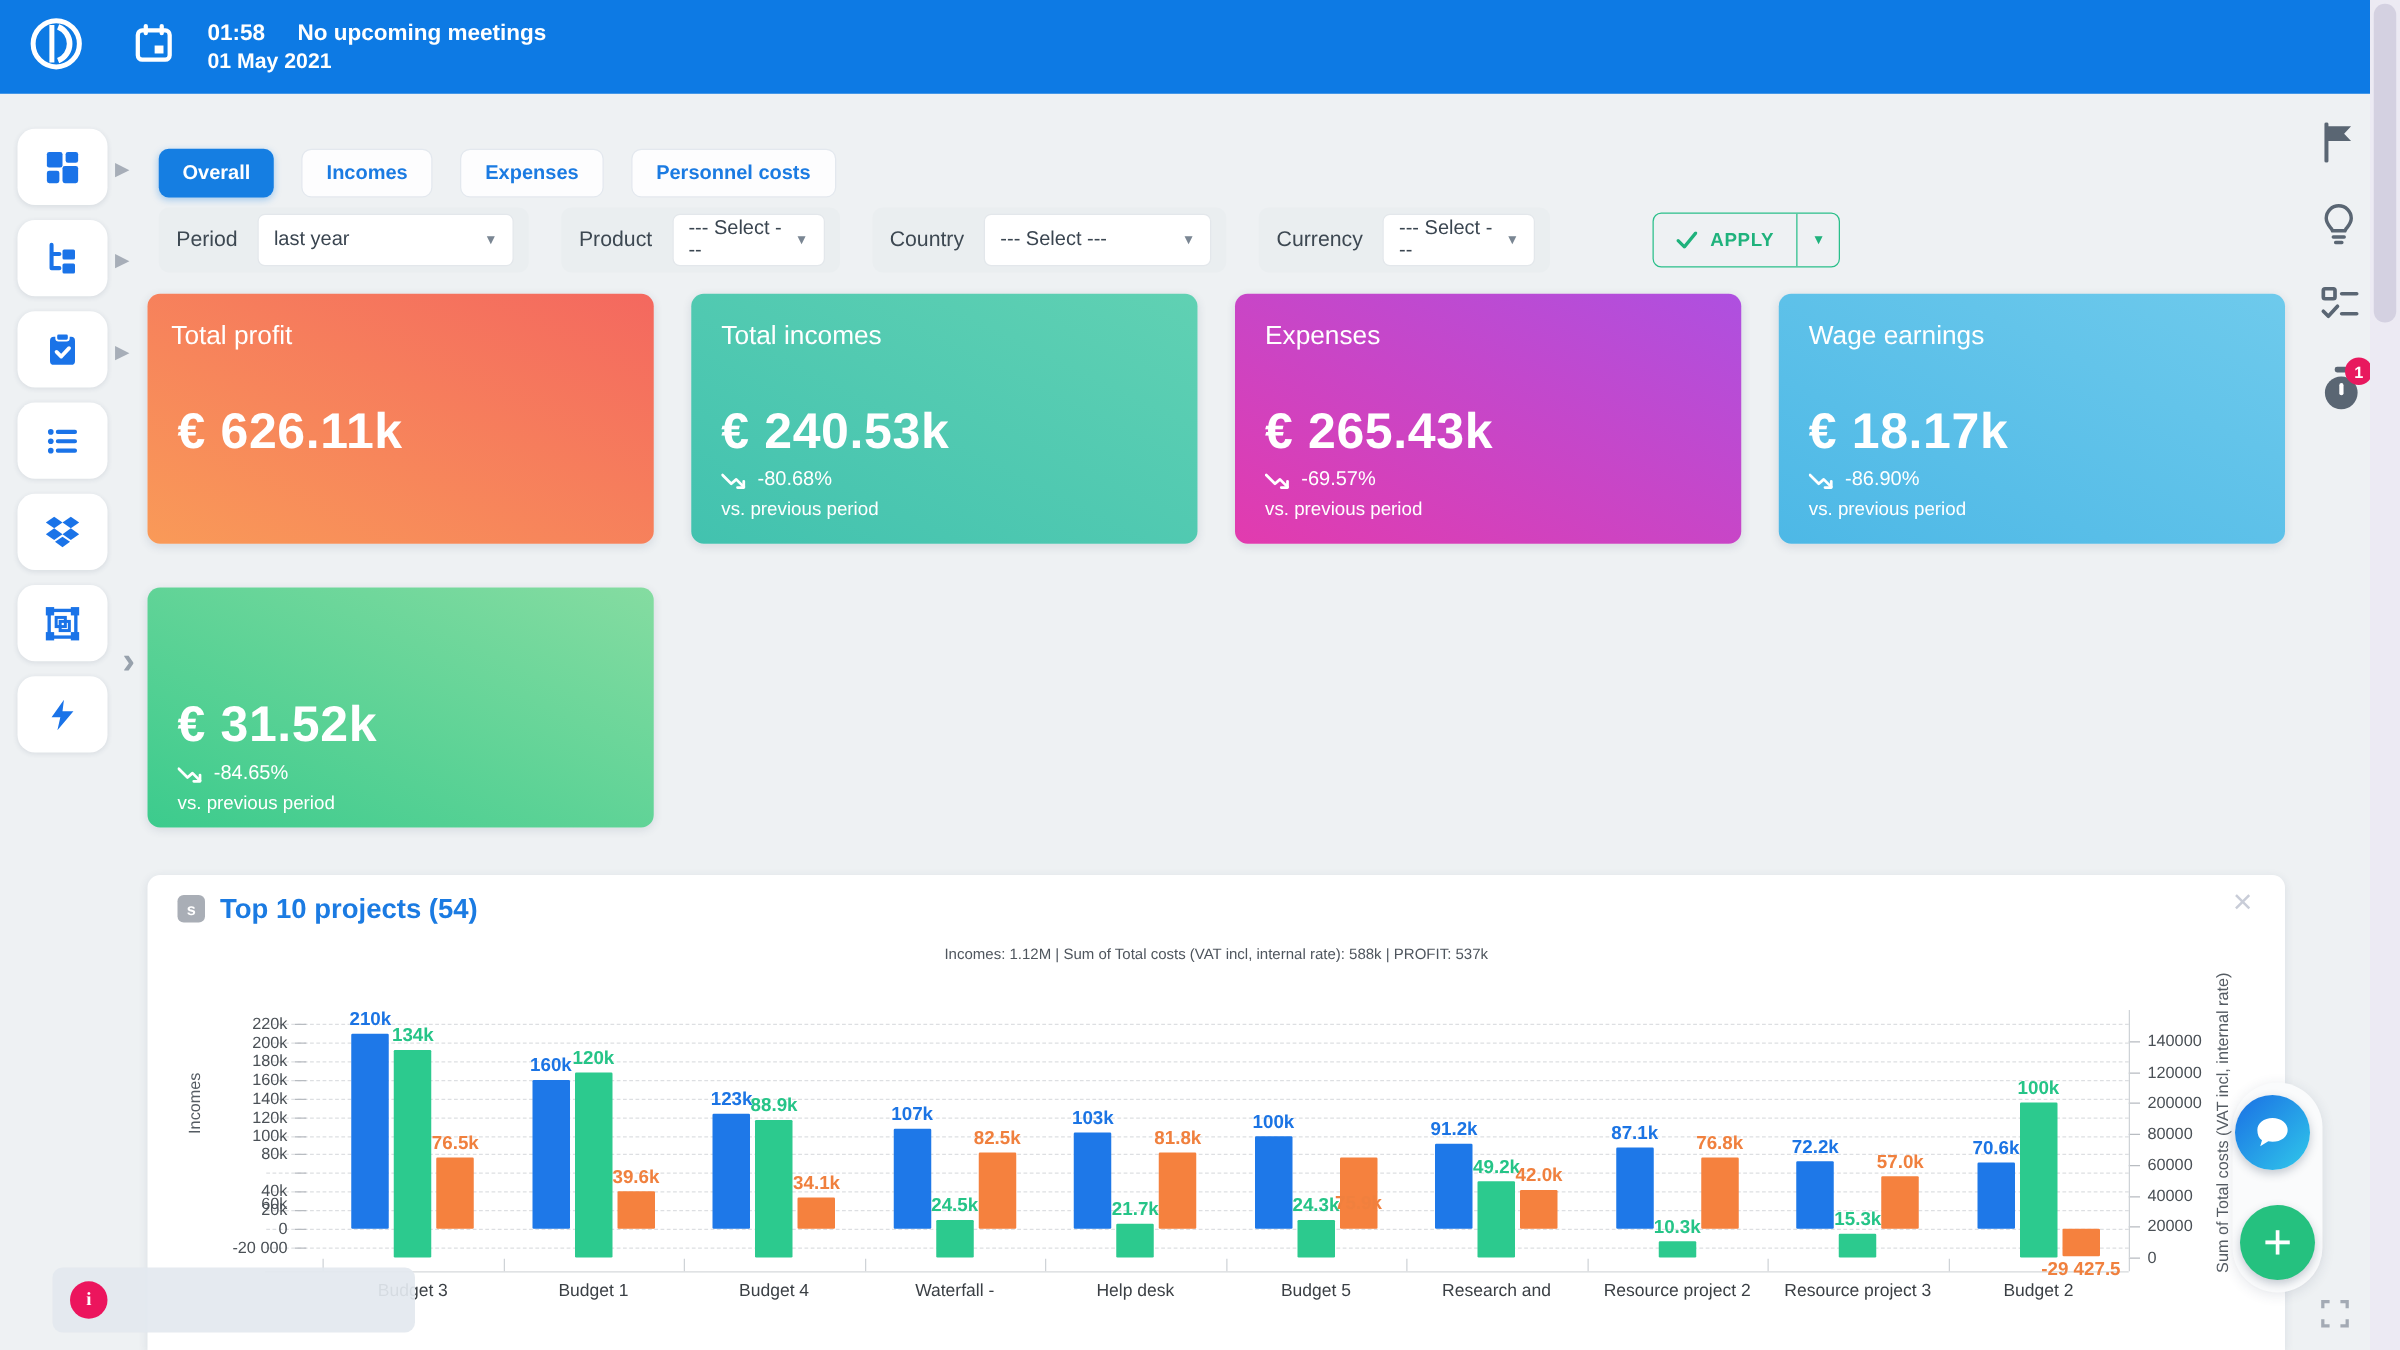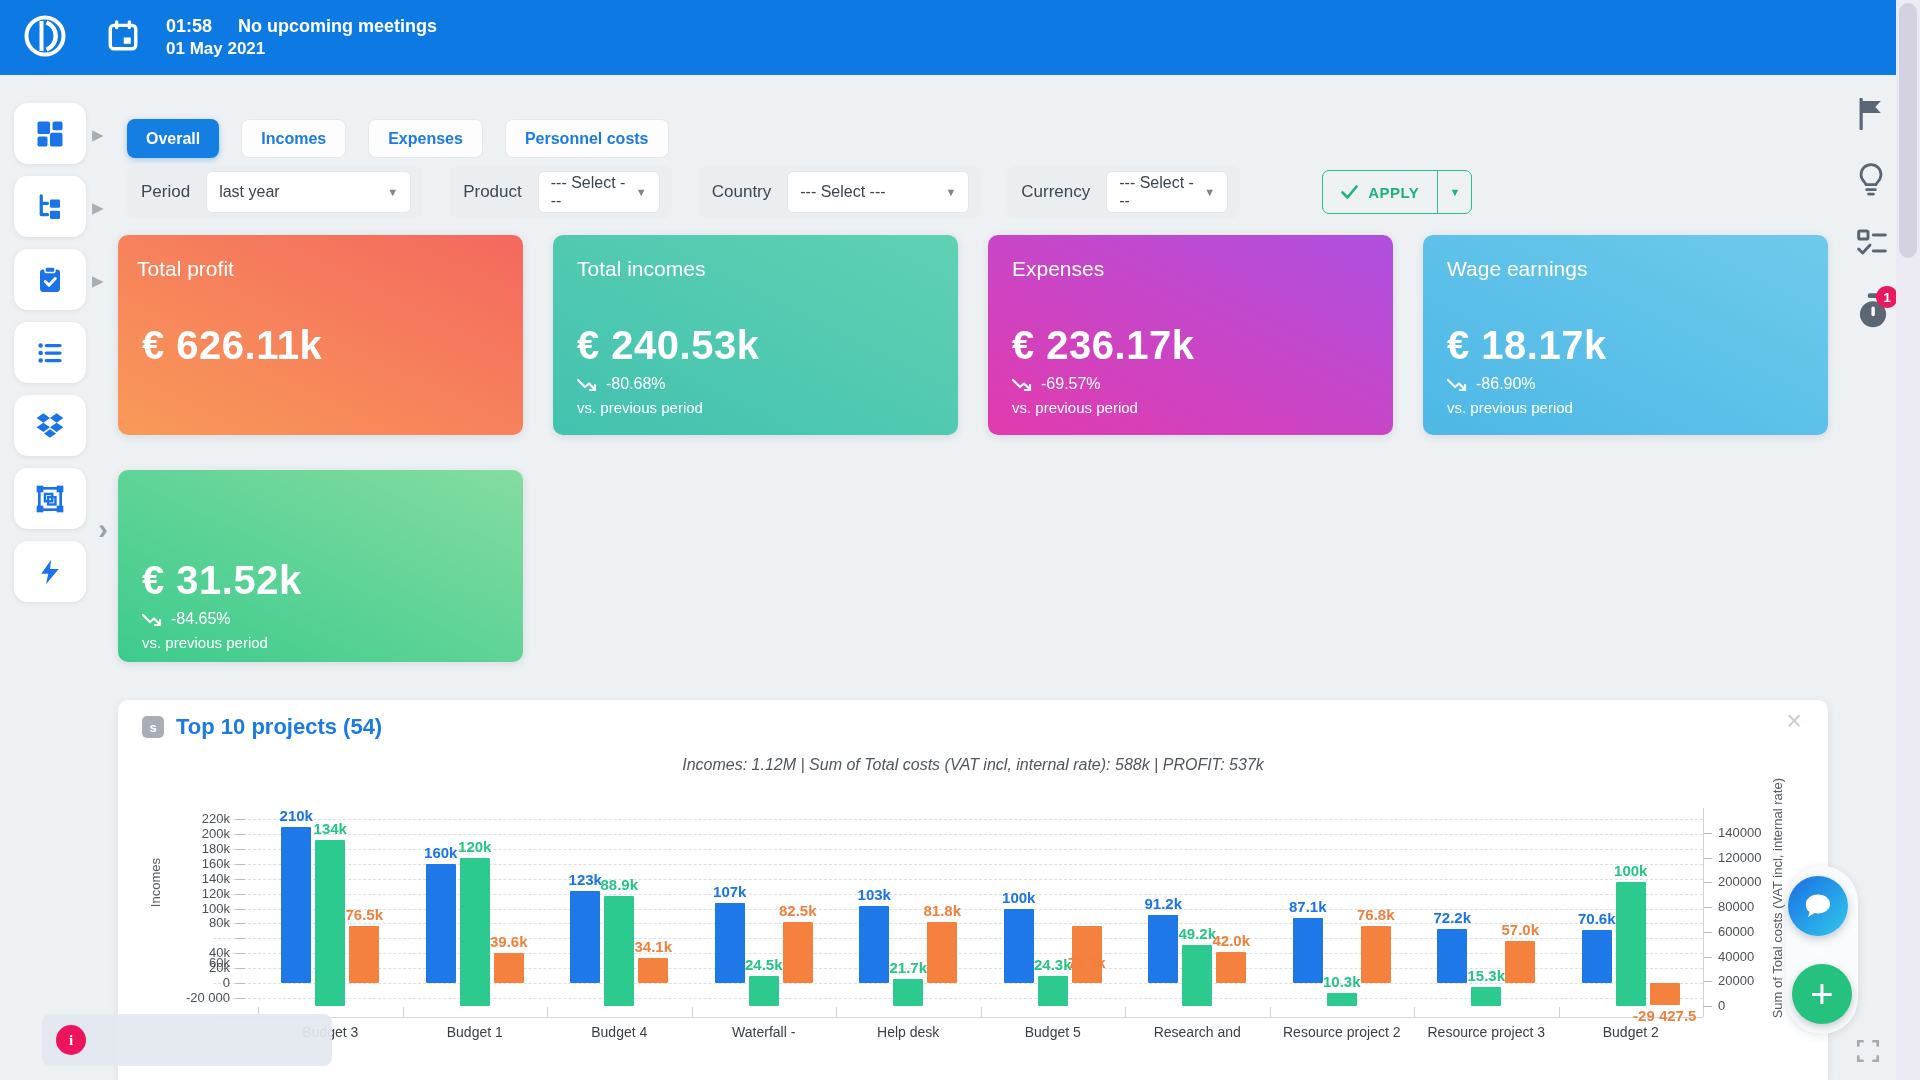--- a/index.html
+++ b/index.html
@@ -58,21 +58,21 @@
   .g-expenses { background:linear-gradient(to top right,#e23bae,#ae50e0); }
   .g-wage     { background:linear-gradient(to top right,#4db8e6,#6ecaec); }
   .g-project  { background:linear-gradient(to top right,#3ccb8d,#85dca1); }
 
   
   .widget { position:absolute; left:118px; top:700px; width:1710px; height:380px; background:#fff; border-radius:10px 10px 0 0; box-shadow:0 2px 8px rgba(40,60,90,.10); }
   .widget-header { position:absolute; left:24px; top:14px; display:flex; align-items:center; gap:12px; }
   .widget-badge { width:22px; height:22px; border-radius:5px; background:#a9aeb6; color:#fff; font-size:13px; font-weight:700; display:flex; align-items:center; justify-content:center; }
   .widget-title { font-size:22px; font-weight:700; color:#1b7be2; }
   .widget-close { position:absolute; right:26px; top:6px; font-size:27px; color:#c9cdd8; cursor:pointer; }
-  .widget-subtitle { position:absolute; left:0; top:56px; width:100%; text-align:center; font-size:16px; color:#4f565e;font-style:italic; }
+  .widget-subtitle { position:absolute; left:0; top:56px; width:100%; text-align:center; font-size:12px; color:#4f565e; }
   .chart-canvas { position:absolute; inset:0; overflow:hidden; }
   .v-text { writing-mode:vertical-rl; transform:rotate(180deg); font-size:13px; color:#555c63; position:absolute; }
   .gridline { position:absolute; border-top:1px dashed #dddfe2; height:0; }
   .tick-label { position:absolute; font-size:13px; color:#4a5056; }
   .tick-dash { position:absolute; height:1px; background:#b8bcc1; }
   .axis-line-x { position:absolute; height:1px; background:#d6d9dc; }
   .axis-line-y { position:absolute; width:1px; background:#cfd3d7; }
   .cat-sep { position:absolute; width:1px; height:10px; background:#cfd3d7; }
   .cat-label { position:absolute; font-size:14px; color:#3a3f44; text-align:center; }
   .bar { position:absolute; border-radius:1px; }
@@ -256,21 +256,21 @@
       <svg width="22" height="15" viewBox="0 0 22 15">
         <path d="M1 2 l7 7 l4 -3.5 l6 6" stroke="#fff" stroke-width="2.2" fill="none" stroke-linecap="round" stroke-linejoin="round"></path>
         <path d="M18 7 v5 h-5" stroke="#fff" stroke-width="2.2" fill="none" stroke-linecap="round" stroke-linejoin="round"></path>
       </svg>
       <span>-80.68%</span>
     </div>
     <div class="kpi-compare">vs. previous period</div>
   </div>
   <div class="kpi g-expenses">
     <div class="kpi-title">Expenses</div>
-    <div class="kpi-value">€ 236.17k</div>
+    <div class="kpi-value">€ 265.43k</div>
     <div class="kpi-trend">
       <svg width="22" height="15" viewBox="0 0 22 15">
         <path d="M1 2 l7 7 l4 -3.5 l6 6" stroke="#fff" stroke-width="2.2" fill="none" stroke-linecap="round" stroke-linejoin="round"></path>
         <path d="M18 7 v5 h-5" stroke="#fff" stroke-width="2.2" fill="none" stroke-linecap="round" stroke-linejoin="round"></path>
       </svg>
       <span>-69.57%</span>
     </div>
     <div class="kpi-compare">vs. previous period</div>
   </div>
   <div class="kpi g-wage">

